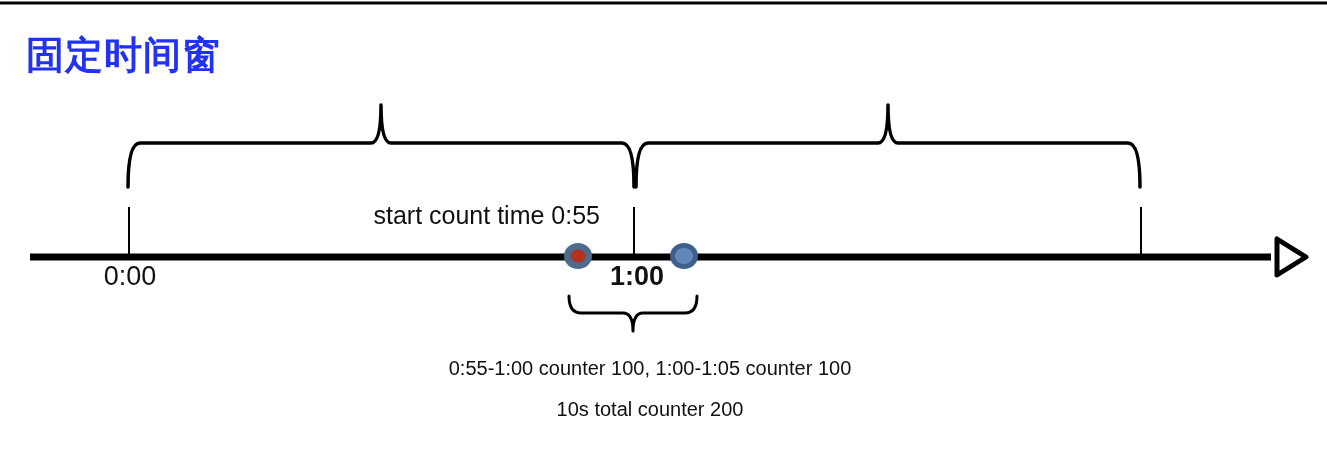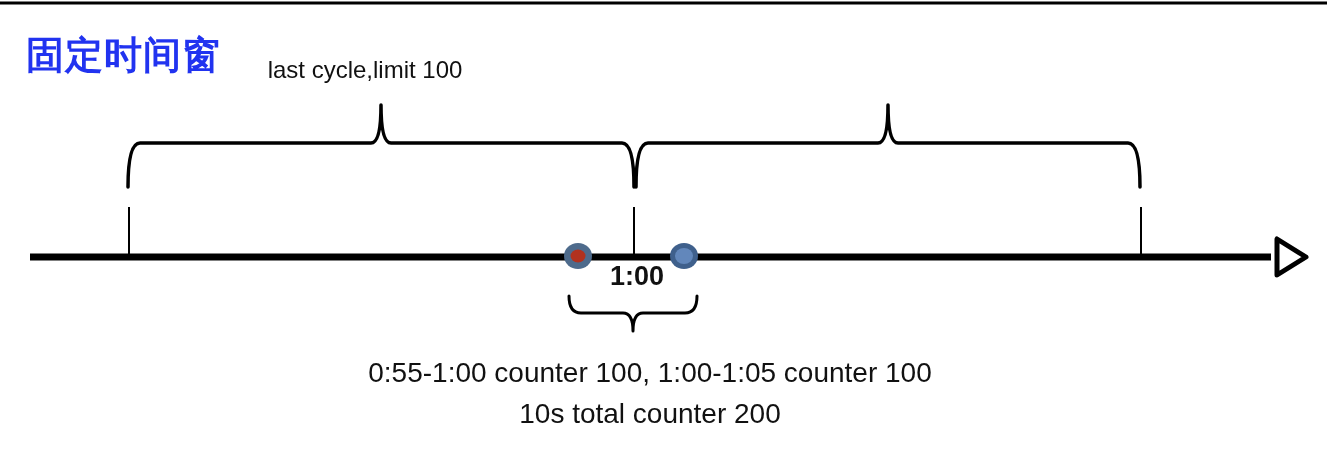--- a/index.html
+++ b/index.html
@@ -31,21 +31,21 @@
   .cycle-label { top: 56px; width: 400px; text-align: center; font-size: 24px; }
   .cycle-label.last    { left: 165px; }
   .cycle-label.current { left: 677px; }
   .marker-label { top: 201px; font-size: 25px; }
   .marker-label.start   { left: 300px; width: 300px; text-align: right; }
   .marker-label.current { left: 648px; }
   .tick-label { top: 261px; width: 100px; text-align: center; font-size: 27px; }
   .tick-label.t0 { left: 80px; }
   .tick-label.t1 { left: 587px; font-weight: bold; }
   .tick-label.t2 { left: 1089px; }
-  .caption { left: 0; width: 1300px; text-align: center; font-size: 28px; }
+  .caption { left: 0; width: 1300px; text-align: center; font-size: 20px; }
   .caption.line1 { top: 357px; }
   .caption.line2 { top: 398px; }
 </style>
 </head>
 <body>
 
 <div class="canvas">
 
   <svg class="drawing" viewBox="0 0 1327 459" xmlns="http://www.w3.org/2000/svg">
 
@@ -71,25 +71,26 @@
     <g>
       <ellipse cx="684" cy="256" rx="14" ry="13" fill="#3f608c"></ellipse>
       <ellipse cx="684" cy="256" rx="9" ry="8" fill="#6287bb"></ellipse>
     </g>
 
     <path d="M 569,296 Q 569,313 581,313 H 623 Q 633,313 633,331 Q 633,313 643,313 H 685 Q 697,313 697,296" fill="none" stroke="#000000" stroke-width="3" stroke-linecap="round" stroke-linejoin="round"></path>
   </svg>
 
   <div class="label diagram-title" style="color: rgb(33, 51, 240);">固定时间窗</div>
 
-  <div class="label cycle-label last">last cycle,limit 100</div>
 
 
+  <div class="label marker-label start">start count time 0:55</div>
 
 
+  <div class="label tick-label t0">0:00</div>
 
   <div class="label tick-label t1">1:00</div>
 
 
   <div class="label caption line1">0:55-1:00 counter 100, 1:00-1:05 counter 100</div>
 
   <div class="label caption line2">10s total counter 200</div>
 
 </div>
 

